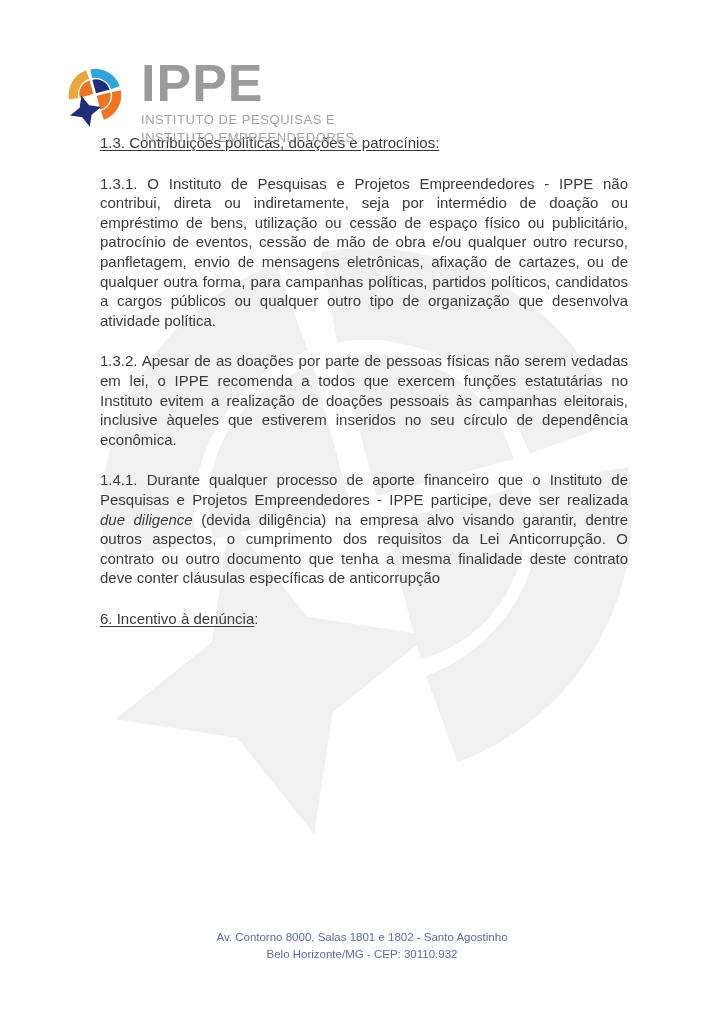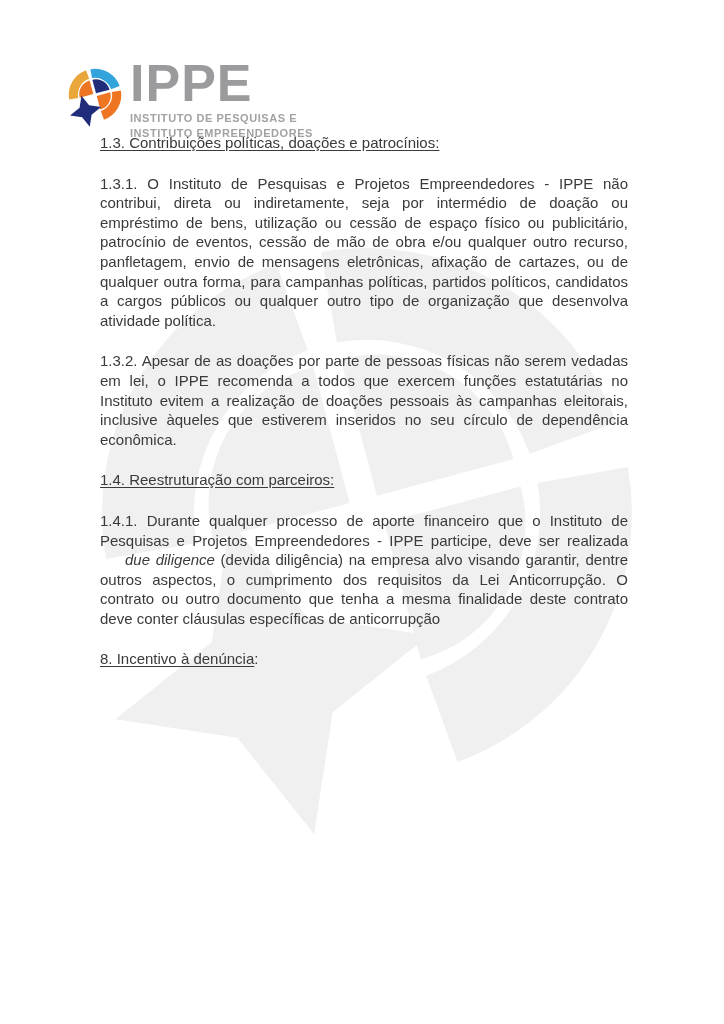--- a/index.html
+++ b/index.html
@@ -7,39 +7,39 @@
     --logo-navy:#1F2D7B; --logo-gray:#9B9B9D; --footer-blue:#5B6BA6;
     --watermark-gray:#F0F0F0; --body-text:#3A3A3A;
   }
   html,body{margin:0;padding:0;background:#ffffff;}
   .page{
     position:relative; width:724px; height:1024px; background:#ffffff;
     overflow:hidden; font-family:"Liberation Sans","DejaVu Sans",sans-serif;
     color:var(--body-text);
   }
   .watermark{position:absolute; left:14px; top:160px; width:706px; height:706px; z-index:0; pointer-events:none;}
-  .logo{position:absolute; left:60px; top:60px; display:flex; align-items:flex-start; z-index:2;}
+  .logo{position:absolute; left:60px; top:60px; display:flex; align-items:flex-start; gap:11px; z-index:2;}
   .logo-mark{width:70px; height:70px; flex:0 0 auto;}
   .logo-text{padding-top:3px;}
   .logo-acronym{
     font-size:52px; font-weight:bold; color:var(--logo-gray);
     line-height:0.78; letter-spacing:1px;
   }
   .logo-subtitle{
-    margin-top:7px; font-size:11px; font-weight:bold; color:#A2A2A4;
+    margin-top:7px; font-size:13px; font-weight:normal; color:#A2A2A4;
     letter-spacing:0.55px; line-height:1.4;
   }
   .content{
     position:absolute; left:100px; top:133px; width:528px; z-index:1;
     font-size:15px; line-height:19.6px;
   }
   .content p{margin:0 0 21px 0; text-align:justify;}
   .content p.heading{text-align:left;}
   .u{text-decoration:underline; text-underline-offset:2px;}
-  .it{font-style:italic;margin-left:25px;}
+  .it{font-style:italic;}
   .footer{
     position:absolute; left:0; right:0; top:929px; z-index:1;
     text-align:center; font-size:11.5px; line-height:17px;
     color:var(--footer-blue);
   }
 </style>
 </head>
 <body>
 
 <div class="page">
@@ -74,19 +74,22 @@
         <div>INSTITUTO DE PESQUISAS E</div>
         <div>INSTITUTO EMPREENDEDORES</div>
       </div>
     </div>
   </div>
 
   <div class="content">
     <p class="heading"><span class="u">1.3. Contribuições políticas, doações e patrocínios:</span></p>
     <p>1.3.1. O Instituto de Pesquisas e Projetos Empreendedores - IPPE não contribui, direta ou indiretamente, seja por intermédio de doação ou empréstimo de bens, utilização ou cessão de espaço físico ou publicitário, patrocínio de eventos, cessão de mão de obra e/ou qualquer outro recurso, panfletagem, envio de mensagens eletrônicas, afixação de cartazes, ou de qualquer outra forma, para campanhas políticas, partidos políticos, candidatos a cargos públicos ou qualquer outro tipo de organização que desenvolva atividade política.</p>
     <p>1.3.2. Apesar de as doações por parte de pessoas físicas não serem vedadas em lei, o IPPE recomenda a todos que exercem funções estatutárias no Instituto evitem a realização de doações pessoais às campanhas eleitorais, inclusive àqueles que estiverem inseridos no seu círculo de dependência econômica.</p>
-    <p class="heading"><span class="u">1.4. Reestruturação com parceiros:</span></p>
     <p><span>1.4.1. Durante qualquer processo de aporte financeiro que o Instituto de Pesquisas e Projetos Empreendedores - IPPE participe, deve ser realizada </span><span class="it">due diligence</span><span> (devida diligência) na empresa alvo visando garantir, dentre outros aspectos, o cumprimento dos requisitos da Lei Anticorrupção. O contrato ou outro documento que tenha a mesma finalidade deste contrato deve conter cláusulas específicas de anticorrupção</span></p>
-    <p class="heading"><span class="u">8. Incentivo à denúncia</span><span>:</span></p>
+    <p class="heading"><span class="u">6. Incentivo à denúncia</span><span>:</span></p>
   </div>
 
+  <div class="footer">
+    <div>Av. Contorno 8000, Salas 1801 e 1802 - Santo Agostinho</div>
+    <div>Belo Horizonte/MG - CEP: 30110.932</div>
+  </div>
 
 </div>
 
 </body></html>

